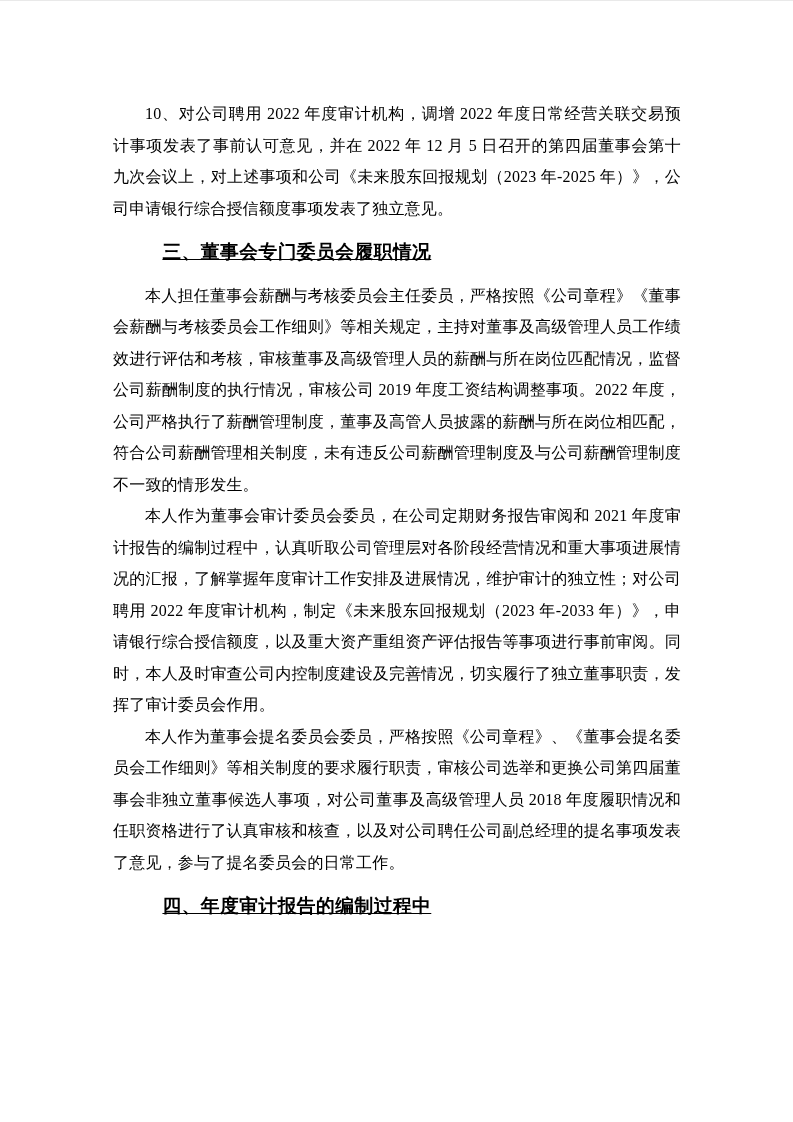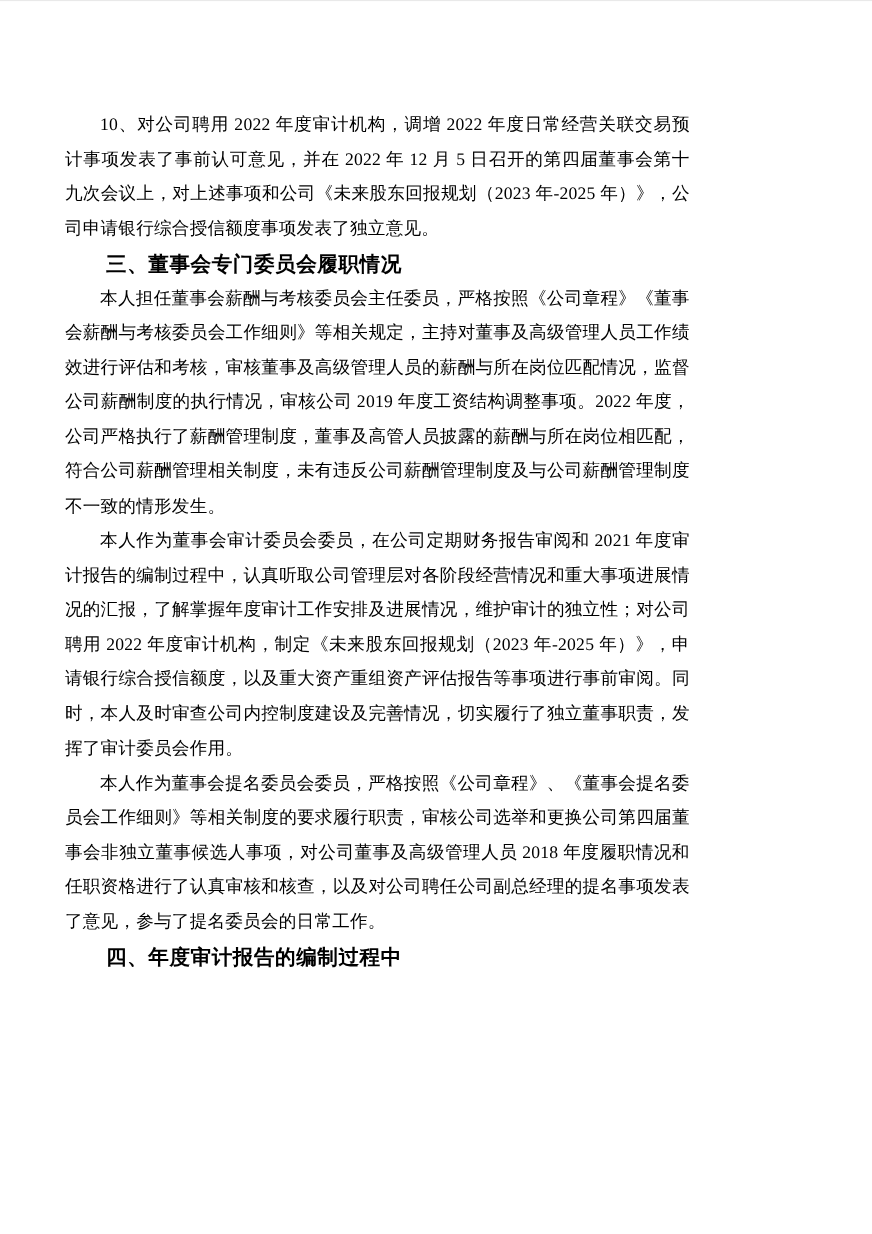--- a/index.html
+++ b/index.html
@@ -7,58 +7,59 @@
     padding: 0;
     background: #ffffff;
   }
   .page {
     position: relative;
     width: 793px;
     height: 1122px;
     box-sizing: border-box;
     background: #ffffff;
     color: #000000;
-    padding: 97px 112px 40px 59px;
+    padding: 97px 112px 40px 113px;
     overflow: hidden;
     border-top: 1px solid #e9e9e9;
     font-family: "Liberation Serif", "DejaVu Serif", serif;
     font-size: 16px;
     line-height: 31.5px;
   }
   .doc-body {
     width: 568px;
   }
   .para {
     margin: 0;
     text-align: justify;
     text-indent: 2em;
     letter-spacing: 0.2px;
     word-break: break-all;
   }
   .heading {
-    margin: 0;
+    margin: 12px;
     text-indent: 2em;
     font-weight: bold;
     font-family: "Liberation Sans", "DejaVu Sans", sans-serif;
     letter-spacing: 0.5px;
+    text-decoration: underline;
   }
 </style>
 </head>
 <body>
 
 <div class="page">
   <div class="doc-body">
 
     <p class="para">10、对公司聘用 2022 年度审计机构，调增 2022 年度日常经营关联交易预计事项发表了事前认可意见，并在 2022 年 12 月 5 日召开的第四届董事会第十九次会议上，对上述事项和公司《未来股东回报规划（2023 年-2025 年）》，公司申请银行综合授信额度事项发表了独立意见。</p>
 
 
     <h3 class="heading">三、董事会专门委员会履职情况</h3>
 
     <p class="para">本人担任董事会薪酬与考核委员会主任委员，严格按照《公司章程》《董事会薪酬与考核委员会工作细则》等相关规定，主持对董事及高级管理人员工作绩效进行评估和考核，审核董事及高级管理人员的薪酬与所在岗位匹配情况，监督公司薪酬制度的执行情况，审核公司 2019 年度工资结构调整事项。2022 年度，公司严格执行了薪酬管理制度，董事及高管人员披露的薪酬与所在岗位相匹配，符合公司薪酬管理相关制度，未有违反公司薪酬管理制度及与公司薪酬管理制度不一致的情形发生。</p>
 
-    <p class="para">本人作为董事会审计委员会委员，在公司定期财务报告审阅和 2021 年度审计报告的编制过程中，认真听取公司管理层对各阶段经营情况和重大事项进展情况的汇报，了解掌握年度审计工作安排及进展情况，维护审计的独立性；对公司聘用 2022 年度审计机构，制定《未来股东回报规划（2023 年-2025 年）》，申请银行综合授信额度，以及重大资产重组资产评估报告等事项进行事前审阅。同时，本人及时审查公司内控制度建设及完善情况，切实履行了独立董事职责，发挥了审计委员会作用。</p>
+    <p class="para">本人作为董事会审计委员会委员，在公司定期财务报告审阅和 2021 年度审计报告的编制过程中，认真听取公司管理层对各阶段经营情况和重大事项进展情况的汇报，了解掌握年度审计工作安排及进展情况，维护审计的独立性；对公司聘用 2022 年度审计机构，制定《未来股东回报规划（2023 年-2033 年）》，申请银行综合授信额度，以及重大资产重组资产评估报告等事项进行事前审阅。同时，本人及时审查公司内控制度建设及完善情况，切实履行了独立董事职责，发挥了审计委员会作用。</p>
 
     <p class="para">本人作为董事会提名委员会委员，严格按照《公司章程》、《董事会提名委员会工作细则》等相关制度的要求履行职责，审核公司选举和更换公司第四届董事会非独立董事候选人事项，对公司董事及高级管理人员 2018 年度履职情况和任职资格进行了认真审核和核查，以及对公司聘任公司副总经理的提名事项发表了意见，参与了提名委员会的日常工作。</p>
 
     <h3 class="heading">四、年度审计报告的编制过程中</h3>
 
   </div>
 </div>
 
 </body></html>

